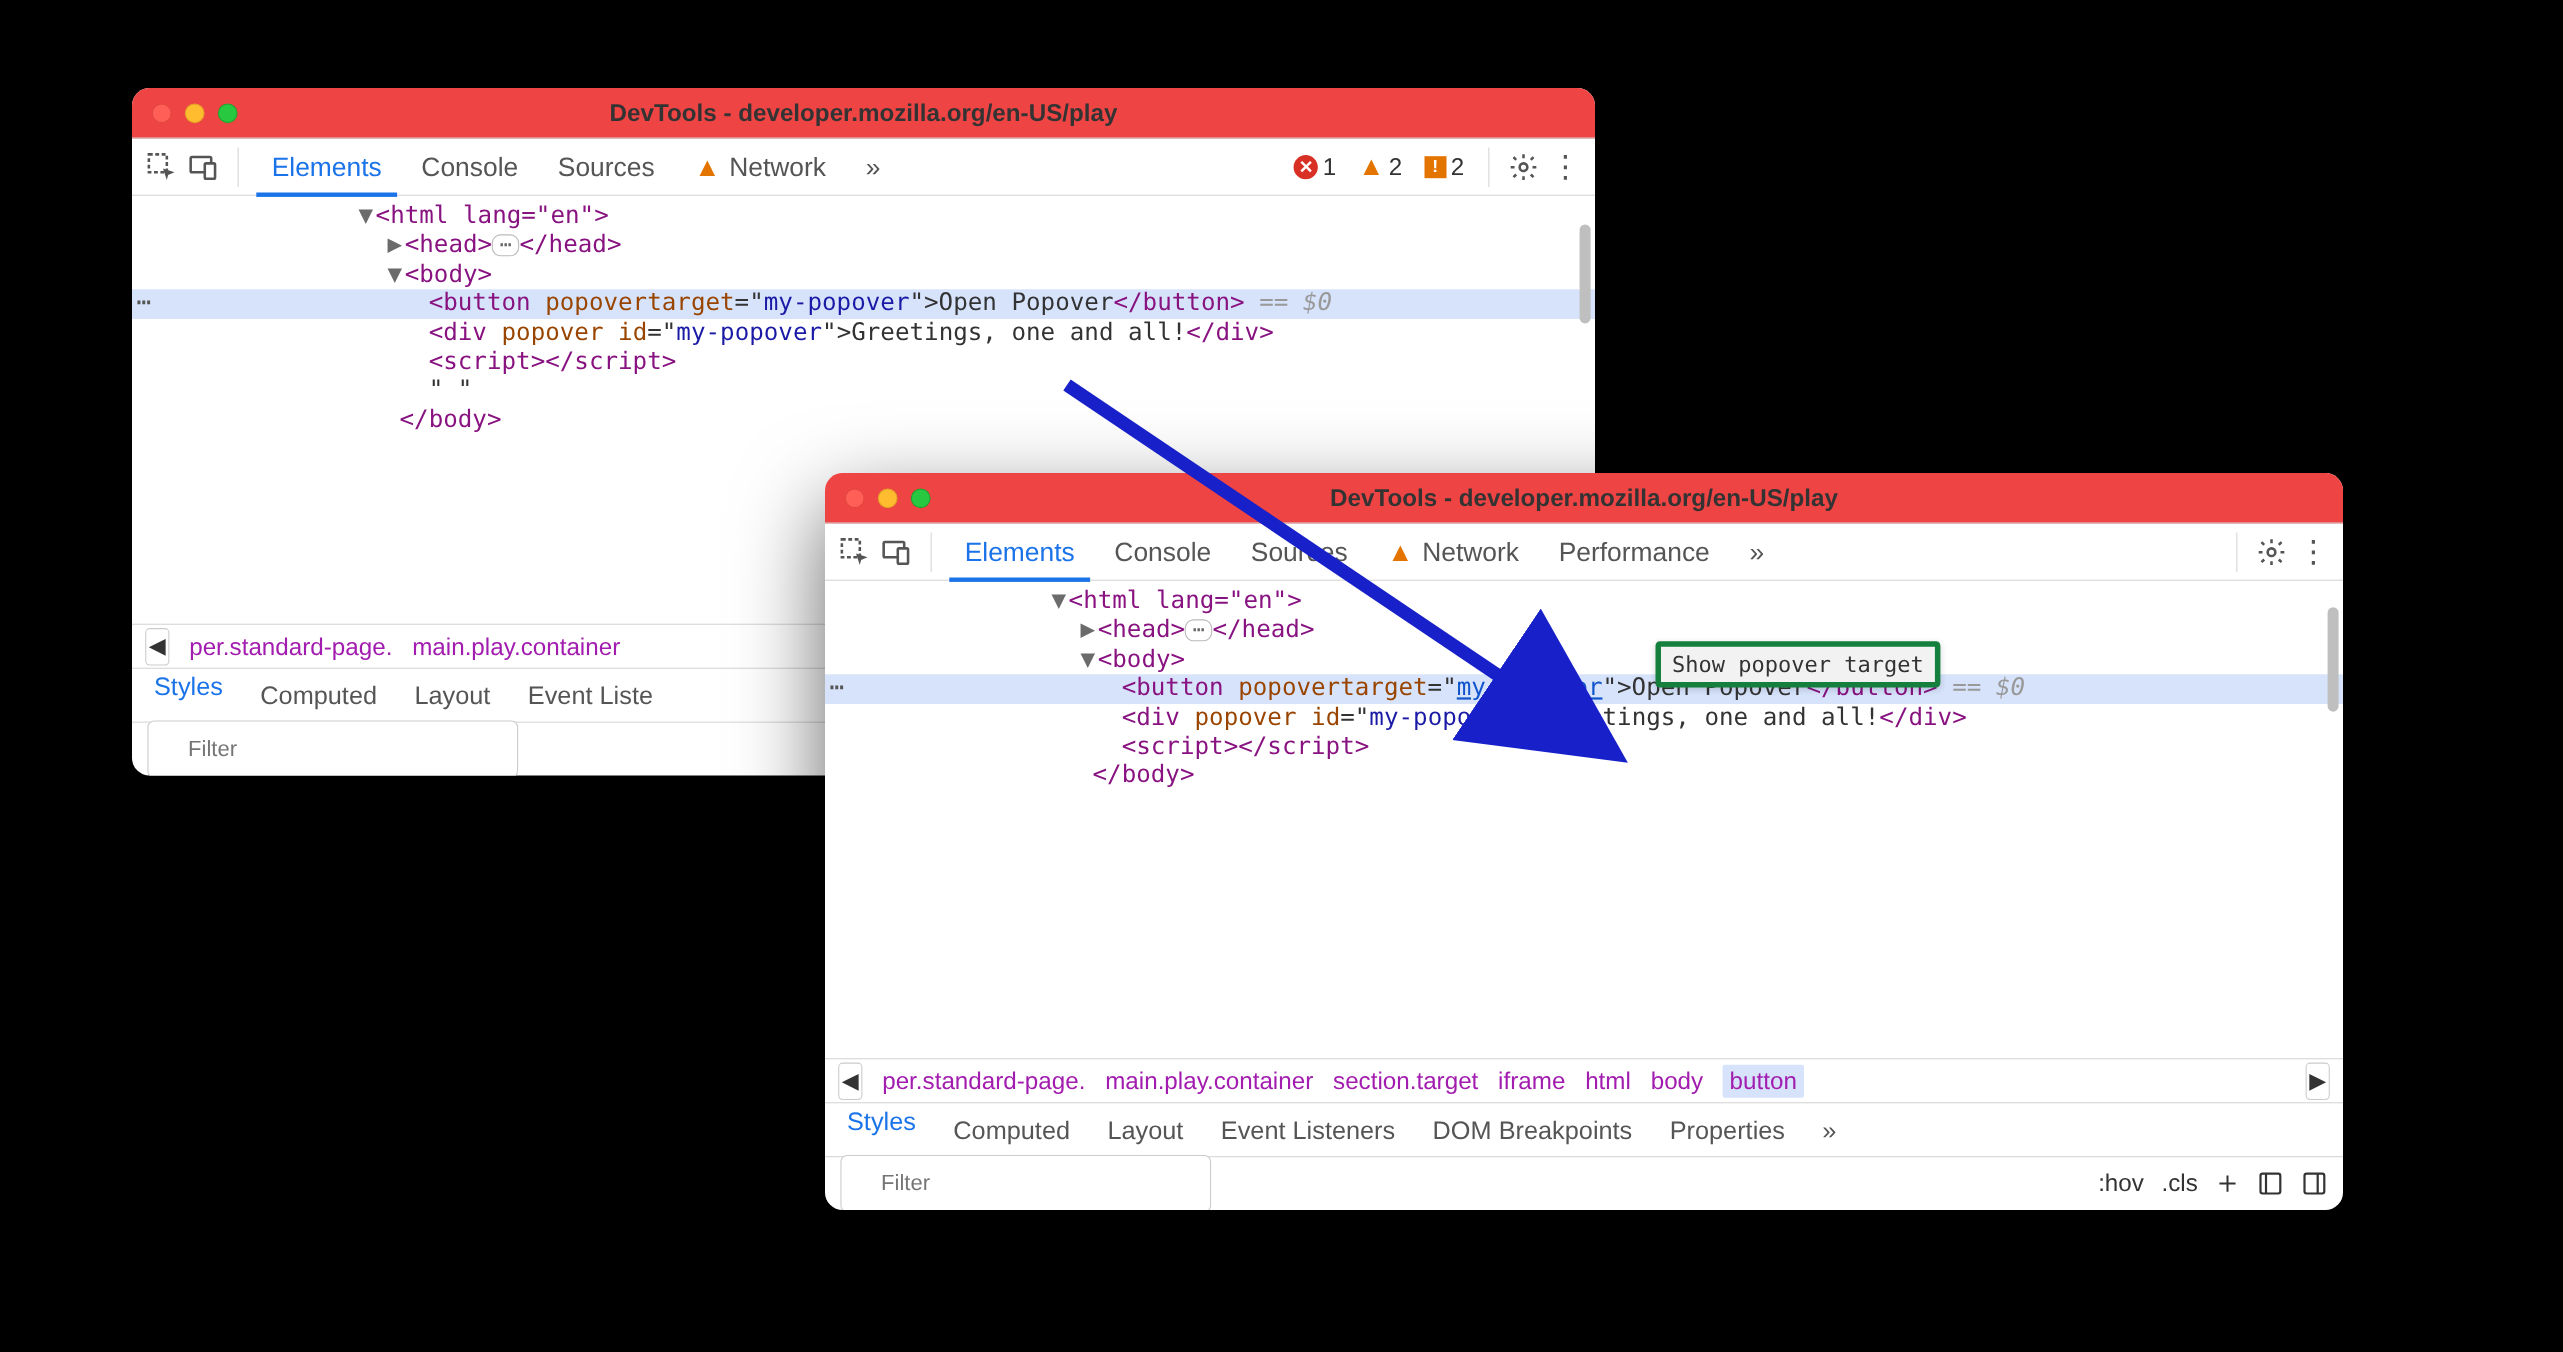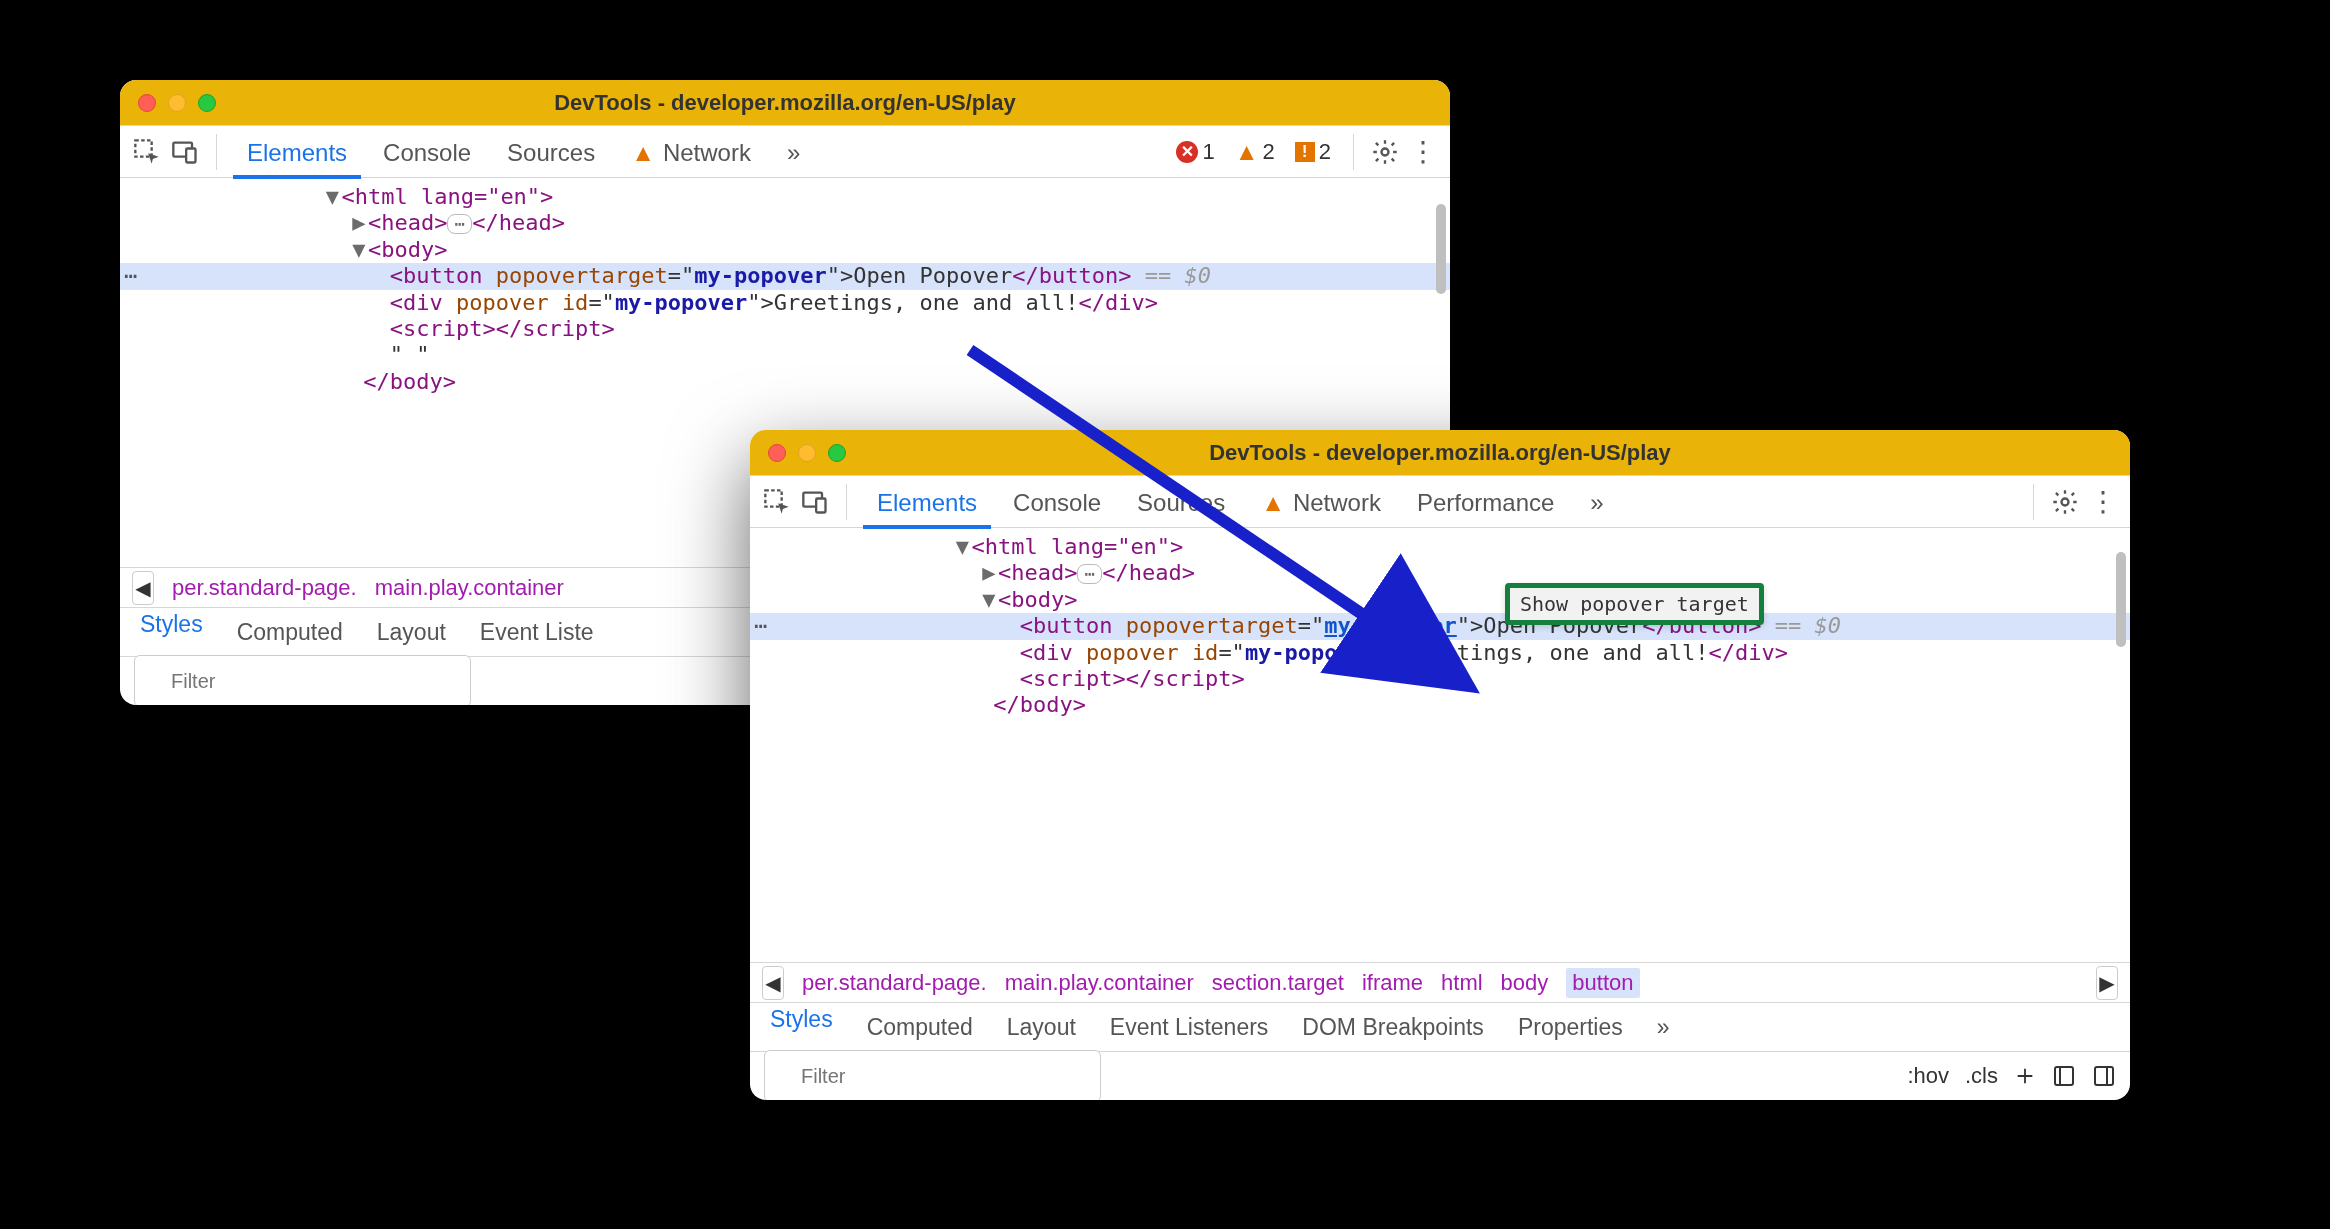--- a/index.html
+++ b/index.html
@@ -17,21 +17,21 @@
     position: absolute;
     background: #fff;
     border-radius: 16px;
     box-shadow: 0 30px 80px rgba(0,0,0,.6);
     overflow: hidden;
     display: flex;
     flex-direction: column;
   }
   .titlebar {
     height: 46px;
-    background: #eab308;
+    background: #ef4444;
     border-bottom: 1px solid #d6d6d6;
     display: flex;
     align-items: center;
     padding: 0 18px;
     gap: 14px;
     position: relative;
   }
   .traffic { display:flex; gap:12px; }
   .dot { width:18px; height:18px; border-radius:50%; }
   .dot.red    { background:#ff5f57; border:1px solid #e24640; }
@@ -67,21 +67,21 @@
     font-size:22px; line-height:1.2;
     padding:6px 0 10px; flex:1; overflow:hidden; position:relative;
   }
   .dom-line { white-space:pre; padding:0 18px; position:relative; }
   .dom-line.selected { background:#d6e3fb; }
   .dom-line.selected::before { content:"⋯"; position:absolute; left:4px; color:#555; }
 
   .tri-toggle { display:inline-block; width:18px; text-align:center; color:#6b6b6b; }
   .tag   { color:#881280; }
   .attr  { color:#994500; }
-  .str   { color:#1a1aa6;font-weight:bold; }
+  .str   { color:#1a1aa6; }
   .str.link { color:#1155cc; text-decoration:underline; }
   .txt   { color:#333; }
   .eq0   { color:#999; font-style:italic; }
   .ellips { display:inline-block; border:1px solid #bbb; border-radius:8px; padding:0 6px; font-size:18px; color:#666; line-height:18px; vertical-align:middle; }
 
   .scrollbar-gutter { position:absolute; right:4px; top:6px; bottom:6px; width:10px; }
   .scrollbar-thumb  { position:absolute; right:0; top:0; width:10px; border-radius:5px; background:#bfbfbf; }
 
   
   .crumb-bar {

